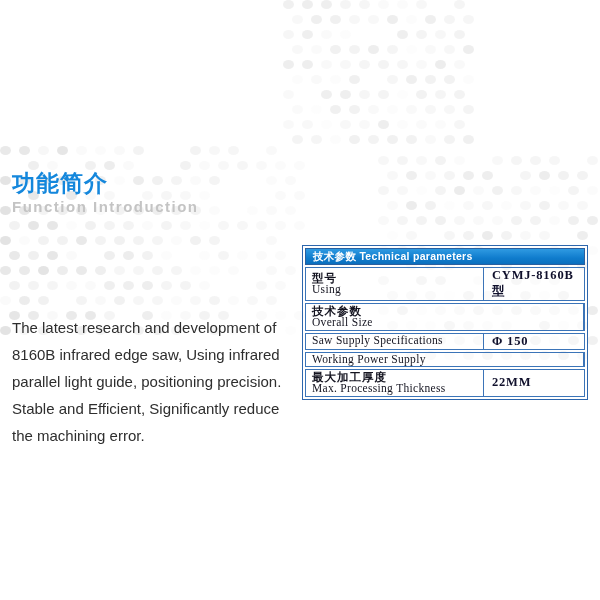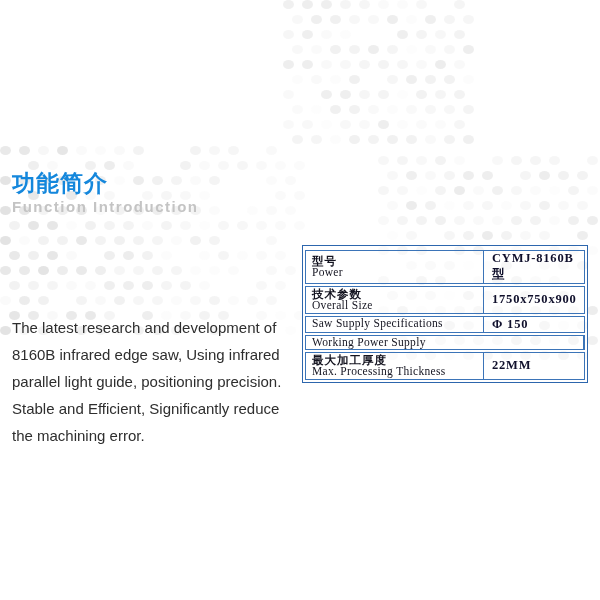--- a/index.html
+++ b/index.html
@@ -513,35 +513,35 @@
     <div class="title-en">Function Introduction</div>
   </div>
 
   <div class="intro-en">The latest research and development of
 8160B infrared edge saw, Using infrared
 parallel light guide, positioning precision.
 Stable and Efficient, Significantly reduce
 the machining error.</div>
 
   <div class="spec-table">
+    <div class="spec-header">技术参数 Technical parameters</div>
     <div id="spec-rows">
   <div class="spec-row">
     <div class="cell-label">
       <span class="label-cn">型号</span>
-      <span class="label-en">Power</span>
+      <span class="label-en">Using</span>
     </div>
     <div class="cell-value">CYMJ-8160B型</div>
   </div>
 
   <div class="spec-row">
     <div class="cell-label">
       <span class="label-cn">技术参数</span>
       <span class="label-en">Overall Size</span>
     </div>
-    <div class="cell-value">1750x750x900</div>
   </div>
 
 
   <div class="spec-row">
     <div class="cell-label">
       <span class="label-en">Saw Supply Specifications</span>
     </div>
     <div class="cell-value">Φ 150</div>
   </div>
 

